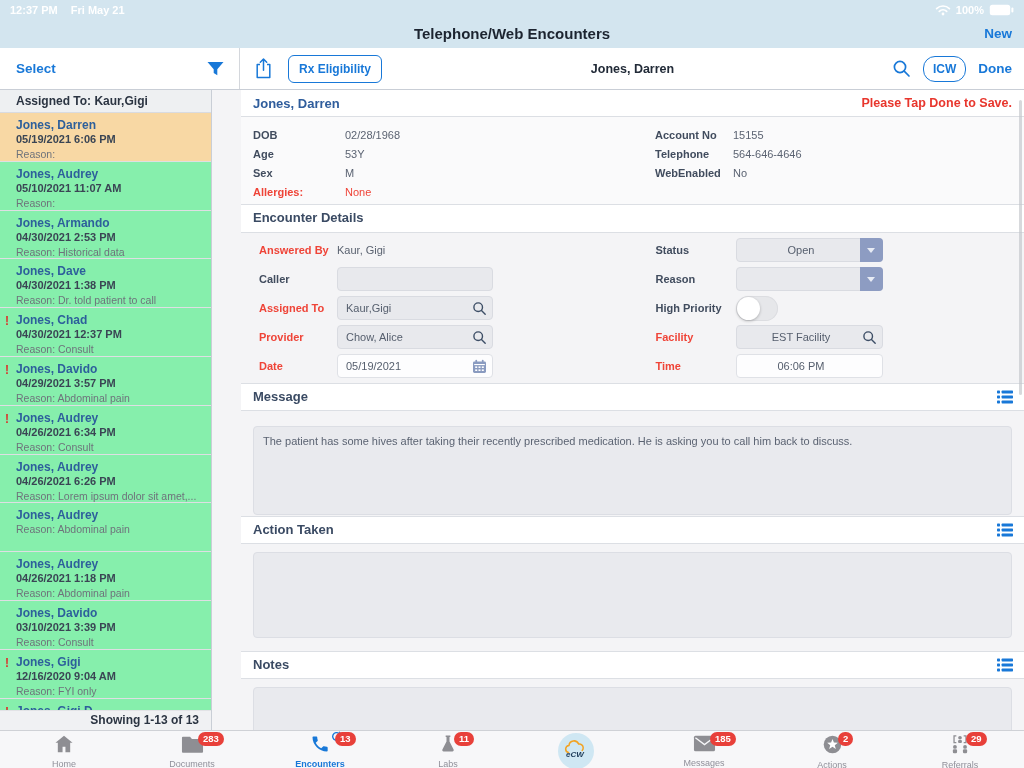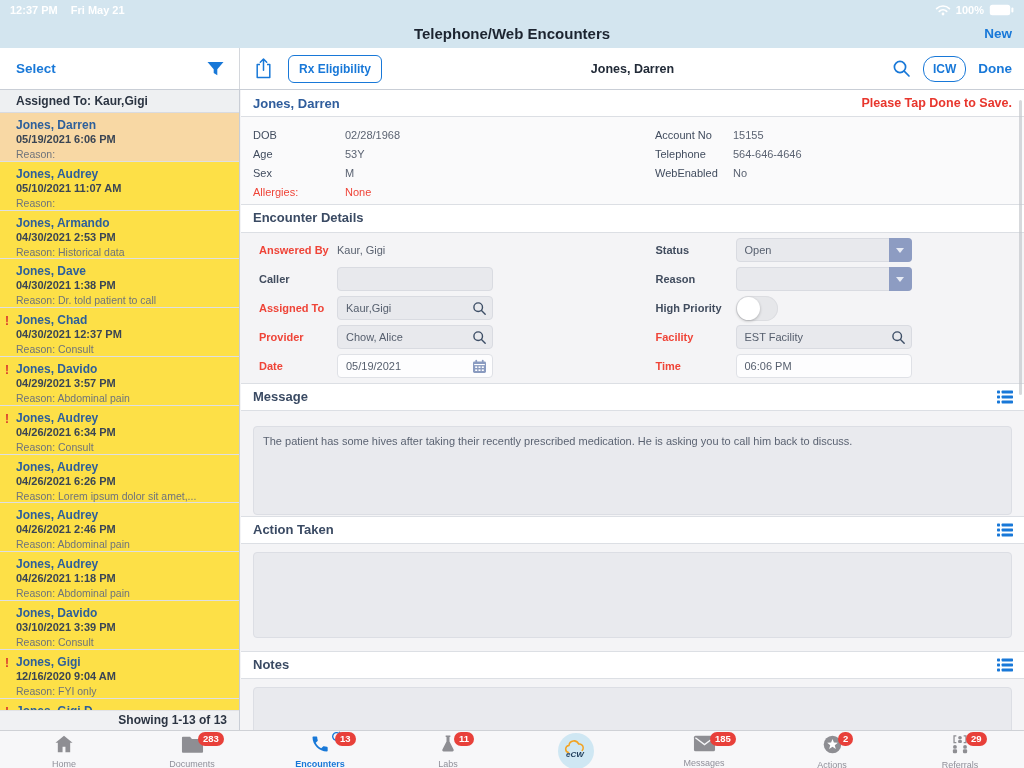--- a/index.html
+++ b/index.html
@@ -28,21 +28,21 @@
   .share-btn { margin-right:14px; cursor:pointer; }
   .rx-btn { border:1px solid #1878d8; border-radius:6px; color:#1878d8; font-size:12px; font-weight:700;
     padding:6px 10px; background:#fff; cursor:pointer; }
   .tb-patient { position:absolute; left:0; right:0; text-align:center; font-size:12.5px; font-weight:700; color:#222b38; pointer-events:none; }
   .tb-right-group { margin-left:auto; display:flex; align-items:center; gap:12px; }
   .icw-btn { border:1px solid #1878d8; border-radius:12px; color:#1878d8; font-size:12px; font-weight:700;
     padding:5px 9px; background:#fff; cursor:pointer; }
   .done-btn { font-size:13.5px; font-weight:700; color:#1878d8; cursor:pointer; }
 
   
-  .sidebar { position:absolute; left:0; top:90px; width:240px; height:640px; background:#fde047;
+  .sidebar { position:absolute; left:0; top:90px; width:212px; height:640px; background:#86efac;
     border-right:1px solid #c9ced6; }
   .sb-header { height:23px; background:#eef0f2; border-bottom:1px solid #d9dbe0;
     font-size:12px; font-weight:700; color:#2b3442; line-height:23px; padding-left:16px; }
   .sb-list { position:absolute; left:0; top:23px; right:0; bottom:20px; overflow:hidden; }
   .sb-item { position:relative; height:48.8px; padding:5px 8px 0 16px; border-bottom:1px solid #dedfe3; cursor:pointer; }
   .sb-item.selected { background:#f8d8a4; }
   .sb-name { font-size:12px; font-weight:700; color:#2d5f9b; line-height:14px; }
   .sb-date { font-size:11px; font-weight:700; color:#3a4554; line-height:15px; }
   .sb-reason { font-size:10.5px; color:#6e737b; line-height:14px; white-space:nowrap; overflow:hidden; }
   .urgent { position:absolute; left:5px; top:6px; color:#d9362e; font-weight:700; font-size:12px; }
@@ -55,21 +55,21 @@
   .patient-bar { position:absolute; left:0; top:0; width:783px; height:27px; background:#fff;
     border-bottom:1px solid #dcdfe4; display:flex; align-items:center; padding:0 12px; }
   .pb-name { font-size:13px; font-weight:700; color:#2f5d9c; }
   .pb-hint { margin-left:auto; font-size:12.5px; font-weight:700; color:#e8362d; }
 
   .demo { position:absolute; left:0; top:27px; width:783px; height:88px; background:#fafafb;
     border-bottom:1px solid #dcdfe4; padding:8px 12px 0 12px; display:flex; }
   .demo-col { display:grid; grid-template-columns:92px auto; grid-auto-rows:19px; align-items:center; }
   .demo-col.left { width:402px; }
   .demo-col.right { grid-template-columns:78px auto; }
-  .demo-label { font-size:11px; font-weight:400; color:#414c5e; }
+  .demo-label { font-size:11px; font-weight:700; color:#414c5e; }
   .demo-label.red { color:#ef4438; }
   .demo-val { font-size:11px; color:#5b6372; }
   .demo-val.red { color:#ef4438; }
 
   .sec-head { position:absolute; left:0; width:783px; height:28px; background:#fff;
     border-top:1px solid #dcdfe4; border-bottom:1px solid #dcdfe4;
     font-size:13px; font-weight:700; color:#3a4a63; line-height:26px; padding-left:12px; }
   .enc-head { top:115px; border-top:none; }
   .msg-head { top:293px; }
   .act-head { top:426px; }
@@ -80,21 +80,21 @@
   .frow { display:flex; height:29px; }
   .fcell { display:flex; width:50%; }
   .fcell.l { padding-left:18px; }
   .fcell.r { padding-left:23px; }
   .flabel { flex:0 0 78px; font-size:11px; font-weight:700; color:#414c5e; line-height:24px; }
   .fcell.r .flabel { flex:0 0 80px; }
   .flabel.red { color:#ef4438; }
   .finput { position:relative; width:156px; height:24px; border-radius:4px;
     background:#e8e9ed; border:1px solid #d9dbe1; font-size:11px; color:#555e6d;
     line-height:22px; padding:0 24px 0 8px; cursor:text; }
-  .fcell.r .finput { width:176px; }
+  .fcell.r .finput { width:147px;text-align:center; }
   .finput.white { background:#fdfdfe; border-color:#dfe1e6; }
   .ftext { display:block; line-height:24px; font-size:11px; color:#5a6270; }
   .in-ic { position:absolute; right:5px; top:4px; }
   .dd-btn { position:absolute; right:-1px; top:-1px; width:23px; height:24px; background:#8d9cc2;
     border-radius:0 4px 4px 0; display:flex; align-items:center; justify-content:center; cursor:pointer; }
   .dd-arrow { width:0; height:0; border-left:4px solid transparent; border-right:4px solid transparent;
     border-top:5px solid #e8ecf5; }
   .toggle { position:relative; width:42px; height:25px; border-radius:13px; background:#e6e7ea;
     box-shadow:inset 0 0 0 1px #dcdde1; cursor:pointer; }
   .knob { position:absolute; left:1px; top:1px; width:23px; height:23px; border-radius:50%; background:#fff;
@@ -215,21 +215,20 @@
       <div class="sb-date">04/26/2021 6:34 PM</div>
       <div class="sb-reason">Reason: Consult</div>
     </div>
     <div class="sb-item">
       <div class="sb-name">Jones, Audrey</div>
       <div class="sb-date">04/26/2021 6:26 PM</div>
       <div class="sb-reason">Reason: Lorem ipsum dolor sit amet,...</div>
     </div>
     <div class="sb-item">
       <div class="sb-name">Jones, Audrey</div>
-      <div class="sb-date">04/26/2021 2:46 PM</div>
       <div class="sb-reason">Reason: Abdominal pain</div>
     </div>
     <div class="sb-item">
       <div class="sb-name">Jones, Audrey</div>
       <div class="sb-date">04/26/2021 1:18 PM</div>
       <div class="sb-reason">Reason: Abdominal pain</div>
     </div>
     <div class="sb-item">
       <div class="sb-name">Jones, Davido</div>
       <div class="sb-date">03/10/2021 3:39 PM</div>

